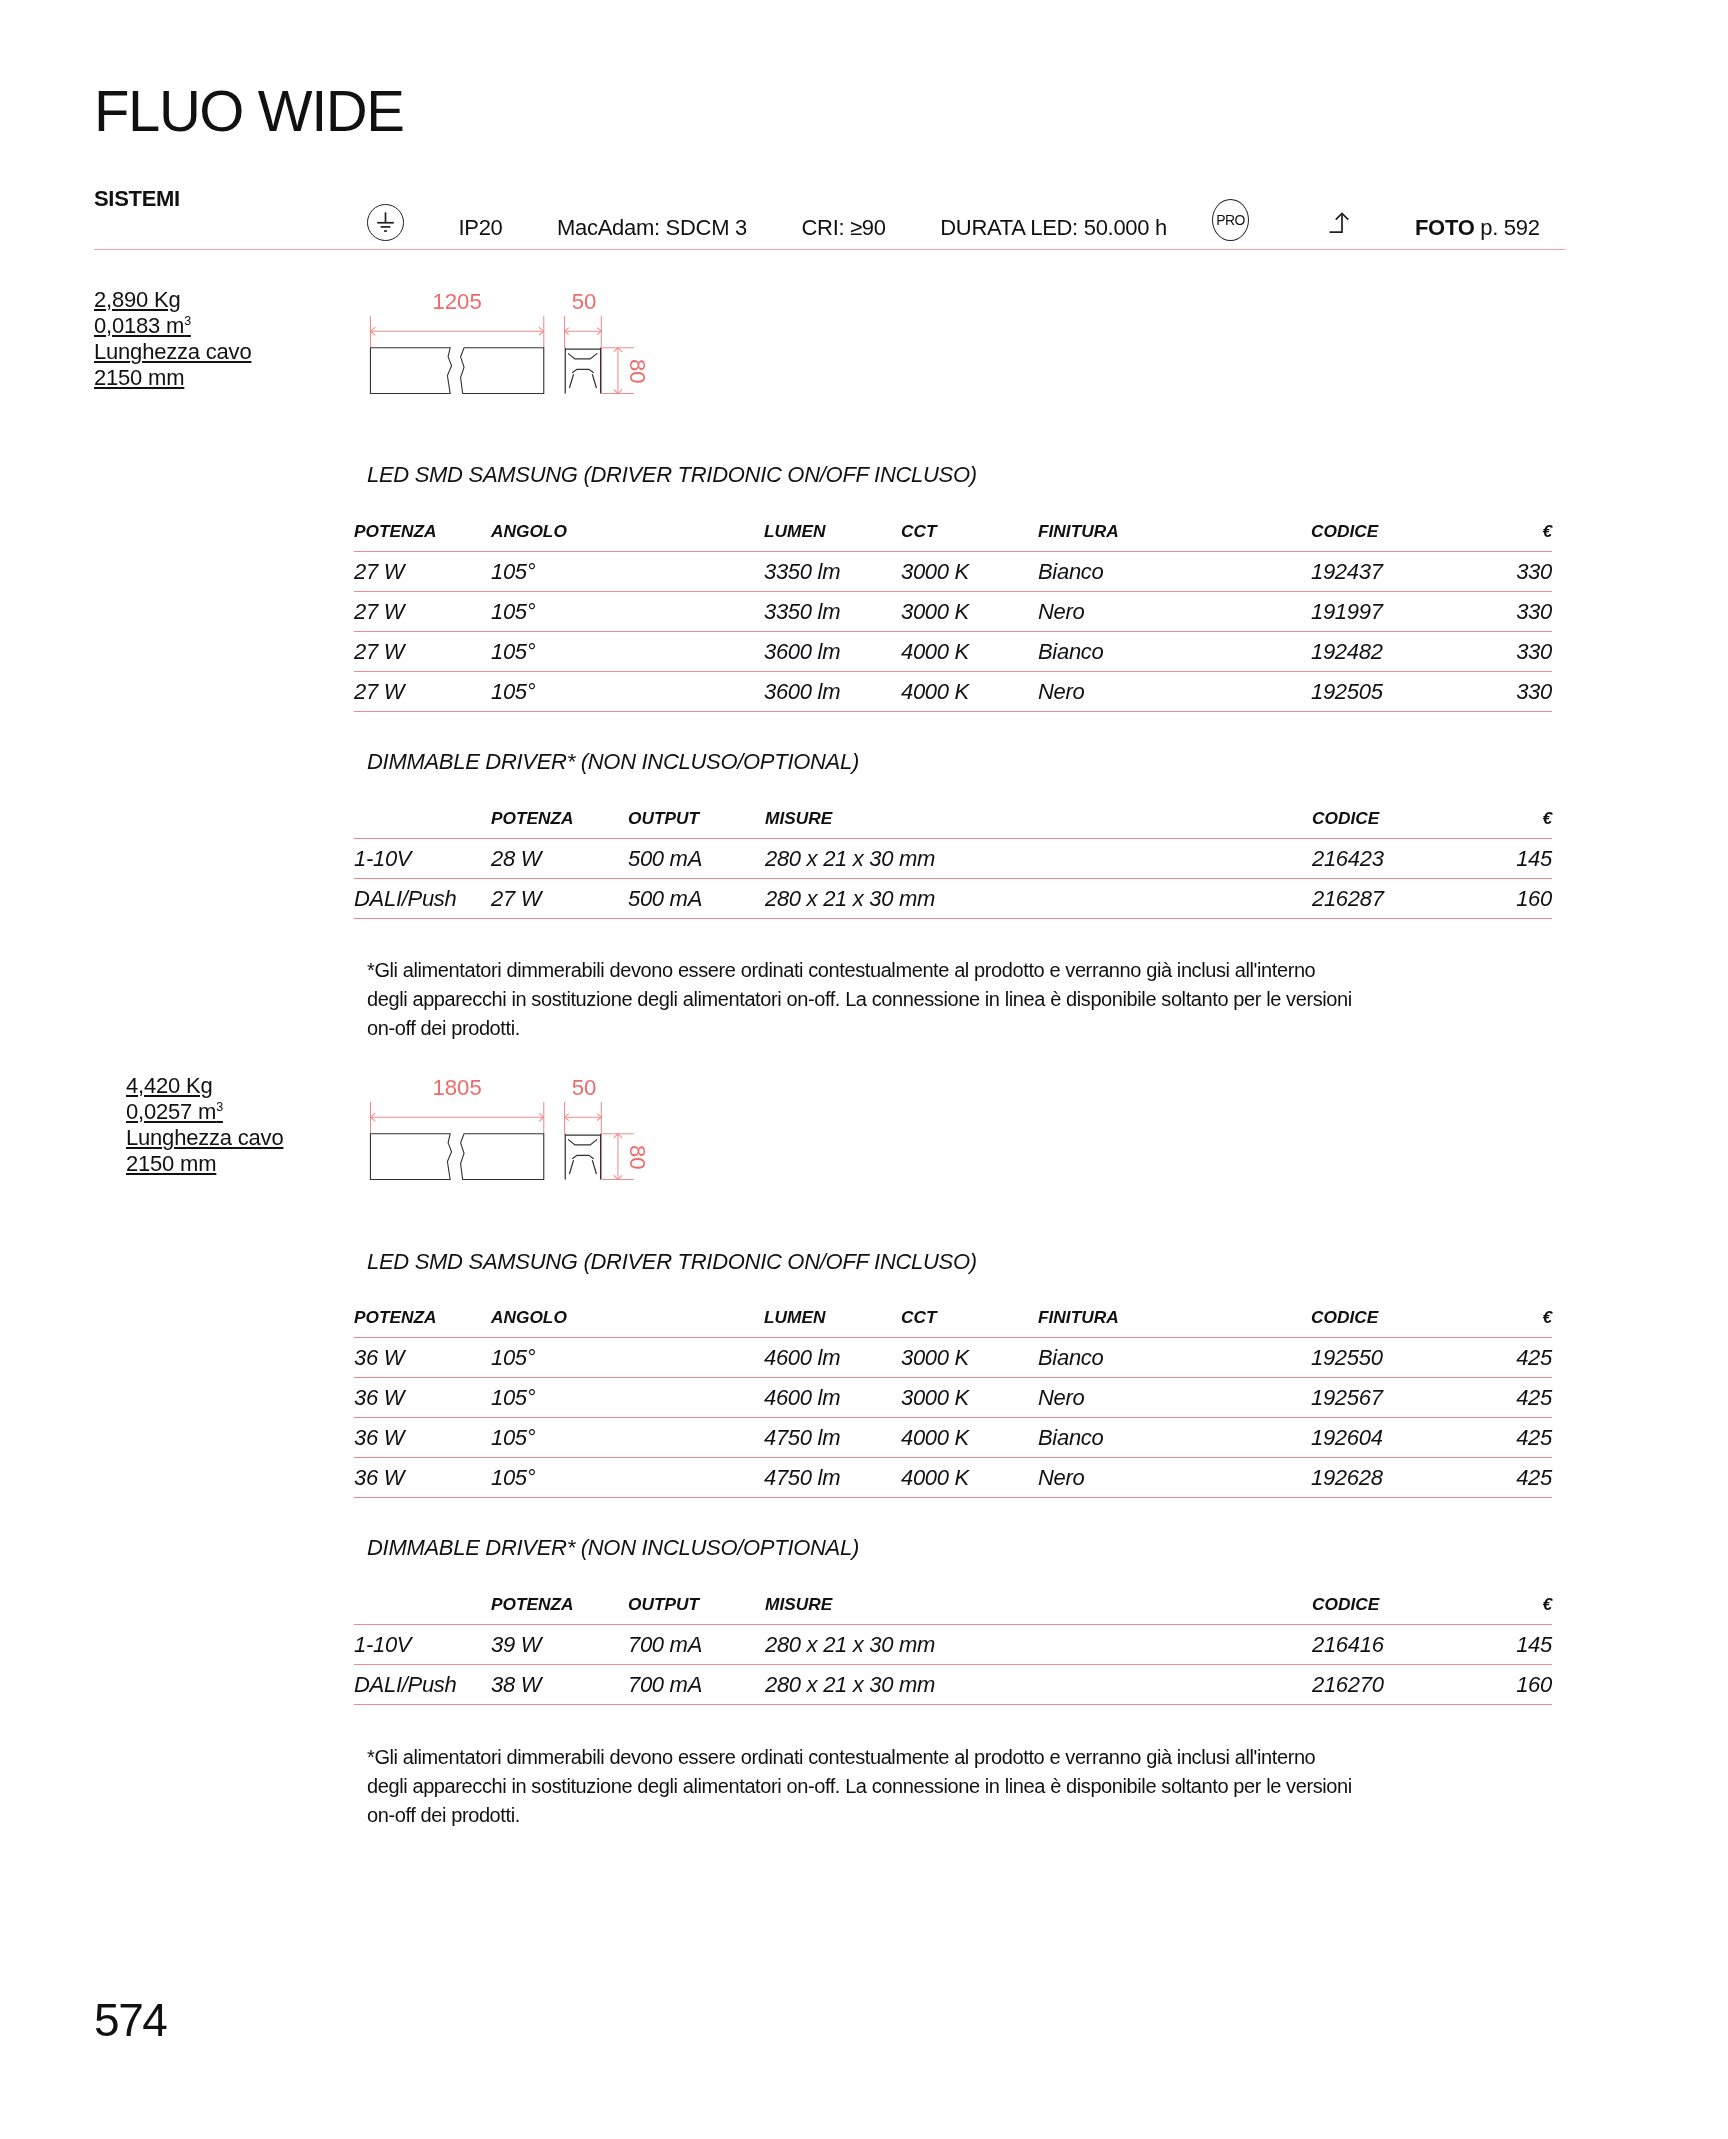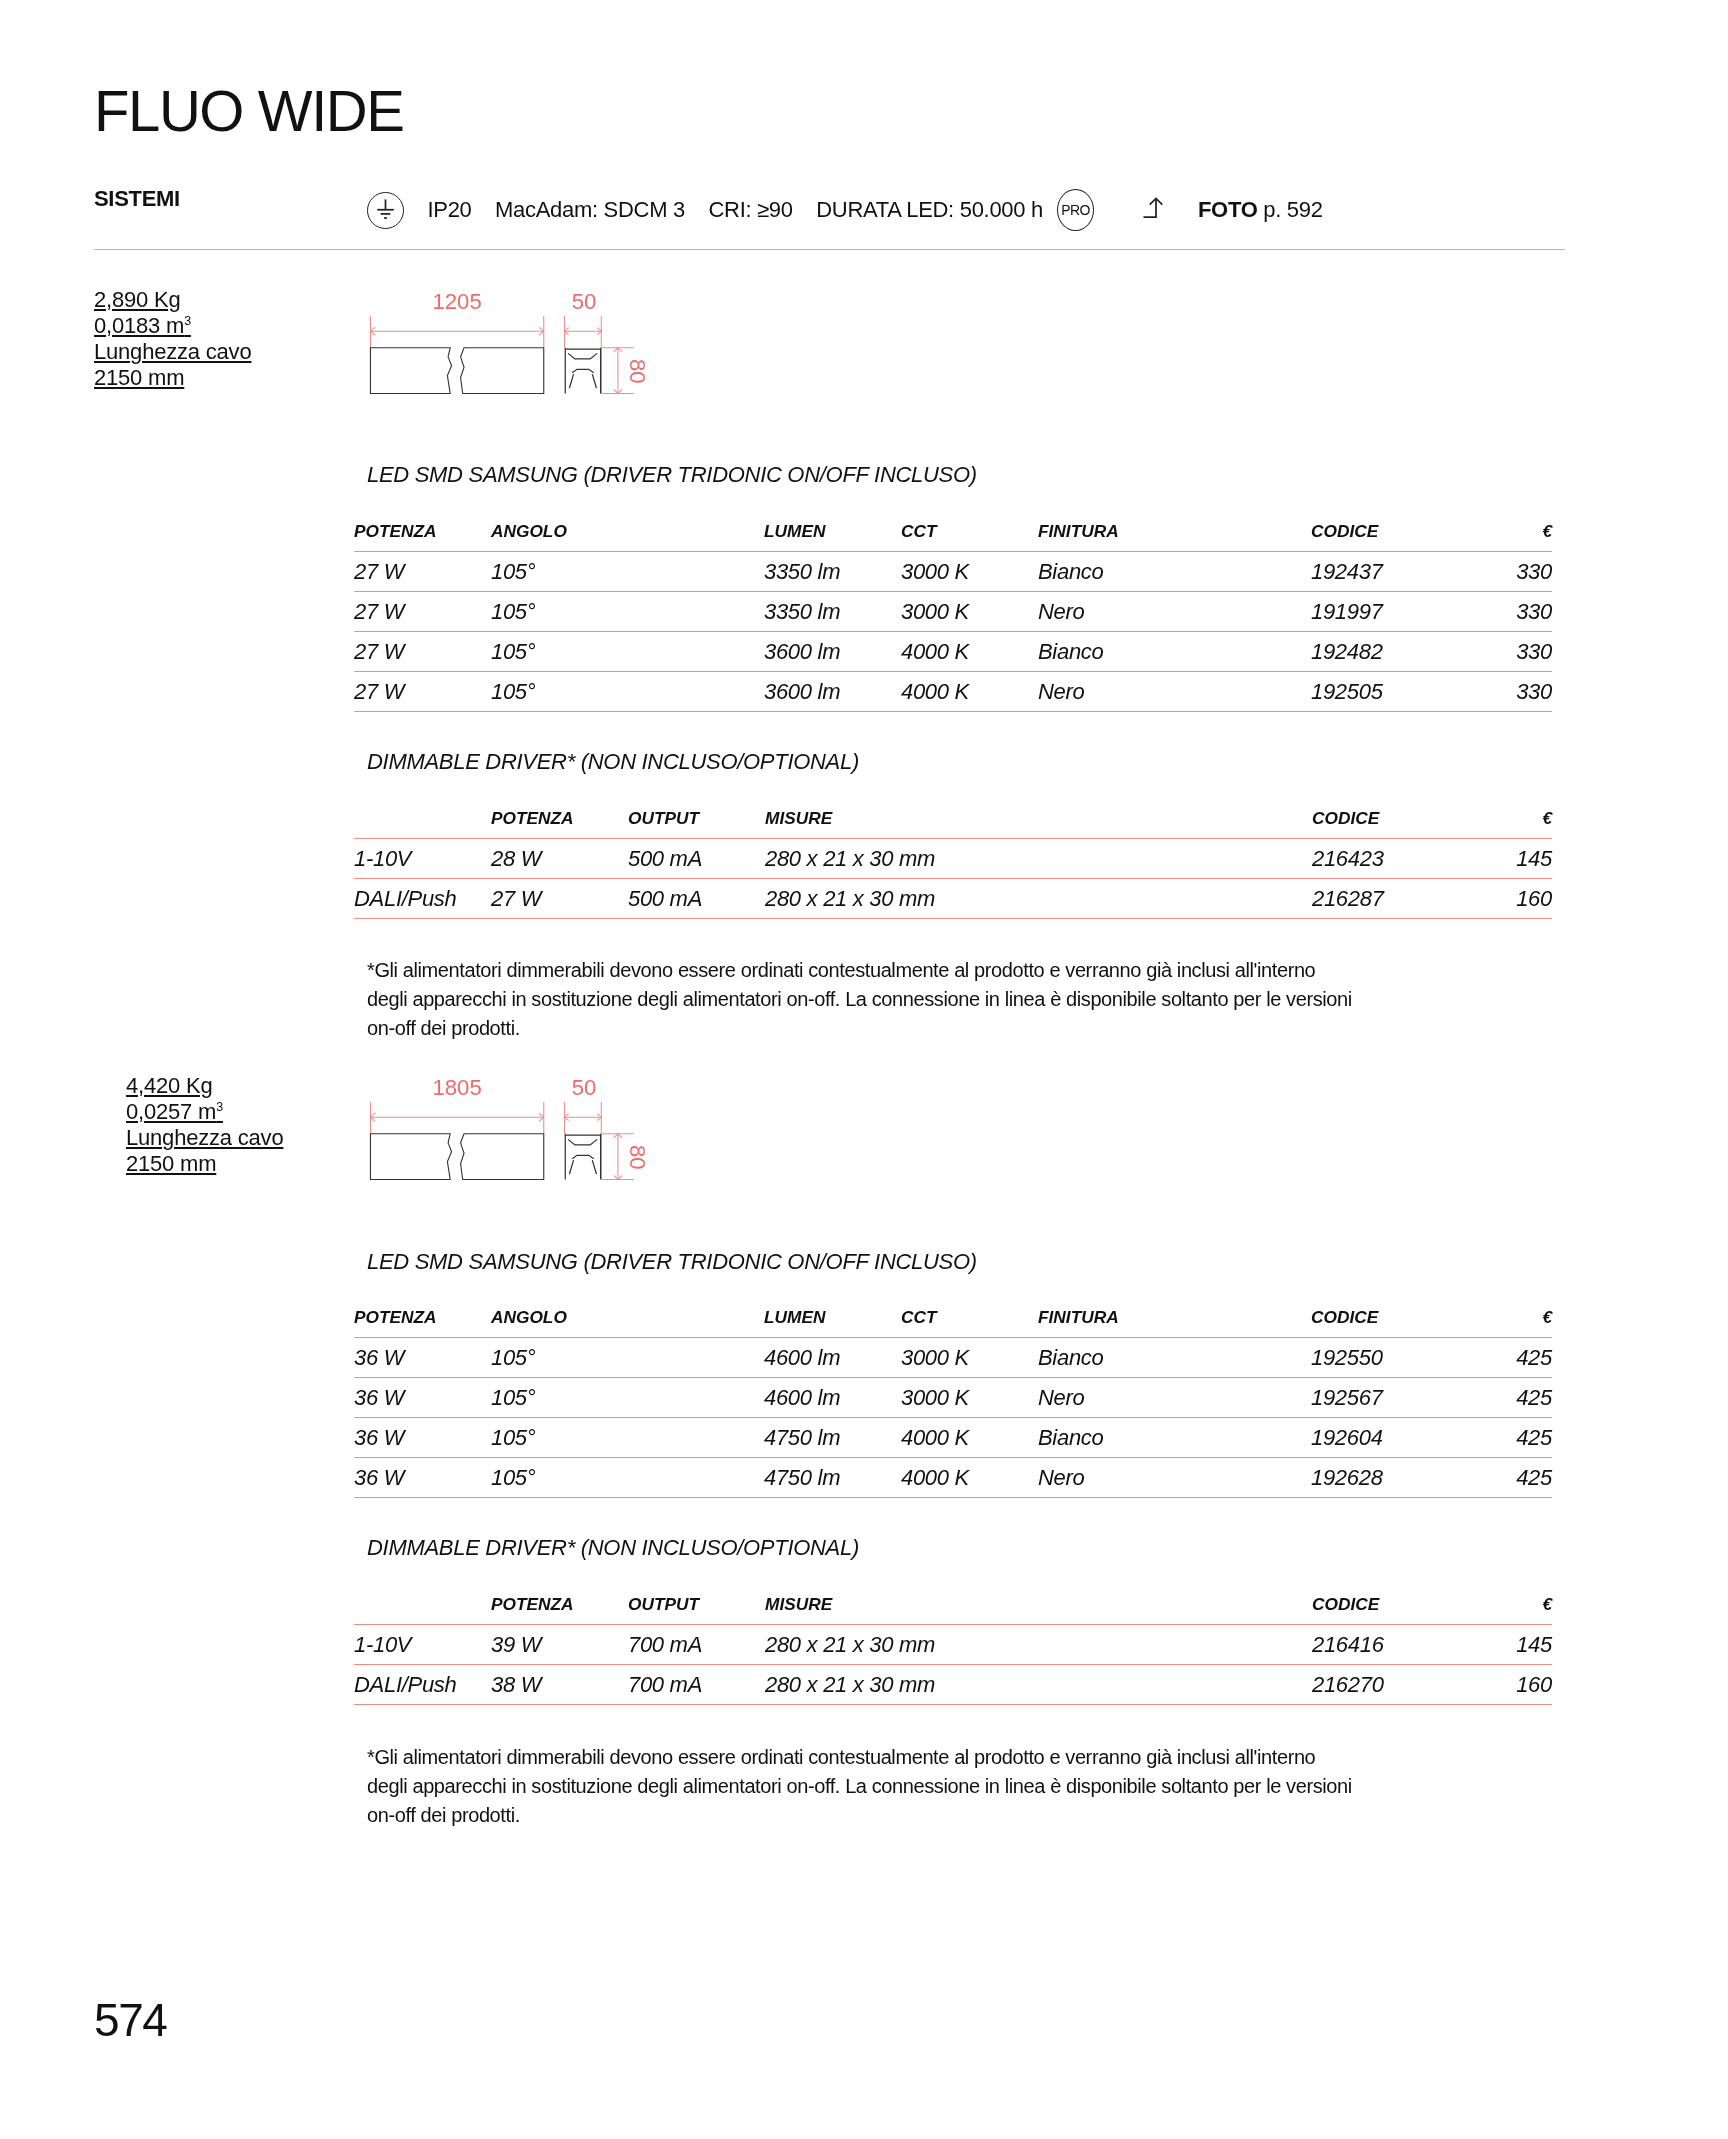--- a/index.html
+++ b/index.html
@@ -3,21 +3,21 @@
 <meta charset="utf-8">
 <style>
   html, body { margin: 0; padding: 0; background: #ffffff; }
   body {
     width: 1728px; height: 2140px; position: relative; overflow: hidden;
     font-family: "Liberation Sans", sans-serif; color: #111111;
   }
   .abs { position: absolute; }
   .title { left: 94px; top: 82px; font-size: 58px; font-weight: 400; letter-spacing: -1.4px; line-height: 1; }
   .sistemi { left: 94px; top: 186px; font-size: 22px; font-weight: 700; letter-spacing: -0.3px; }
-  .specs { left: 367px; top: 179px; height: 62px; display: flex; align-items: center; font-size: 22px; letter-spacing: -0.3px; }
+  .specs { left: 367px; top: 179px; height: 62px; display: flex; align-items: flex-end; font-size: 22px; letter-spacing: -0.3px; gap: 31px; }
   .specs .item { margin-right: 23.5px; white-space: nowrap; }
   .icon-circle { width: 37px; height: 37px; border: 1.7px solid #222; border-radius: 50%; display: inline-flex; align-items: center; justify-content: center; box-sizing: border-box; margin-right: 23.5px; }
   .pro { font-size: 14px; letter-spacing: -0.7px; margin-left: 7px; margin-right: 48px; }
   .foto-arrow { margin-right: 28px; }
   .foto b { font-weight: 700; }
   .topline { left: 94px; width: 1471px; top: 249px; height: 1.4px; background: #f0a0a0; }
 
   .meta { left: 94px; font-size: 22px; line-height: 26px; letter-spacing: -0.2px; text-decoration: underline; }
   .meta sup { font-size: 12.5px; vertical-align: 8.3px; line-height: 0; }
 

